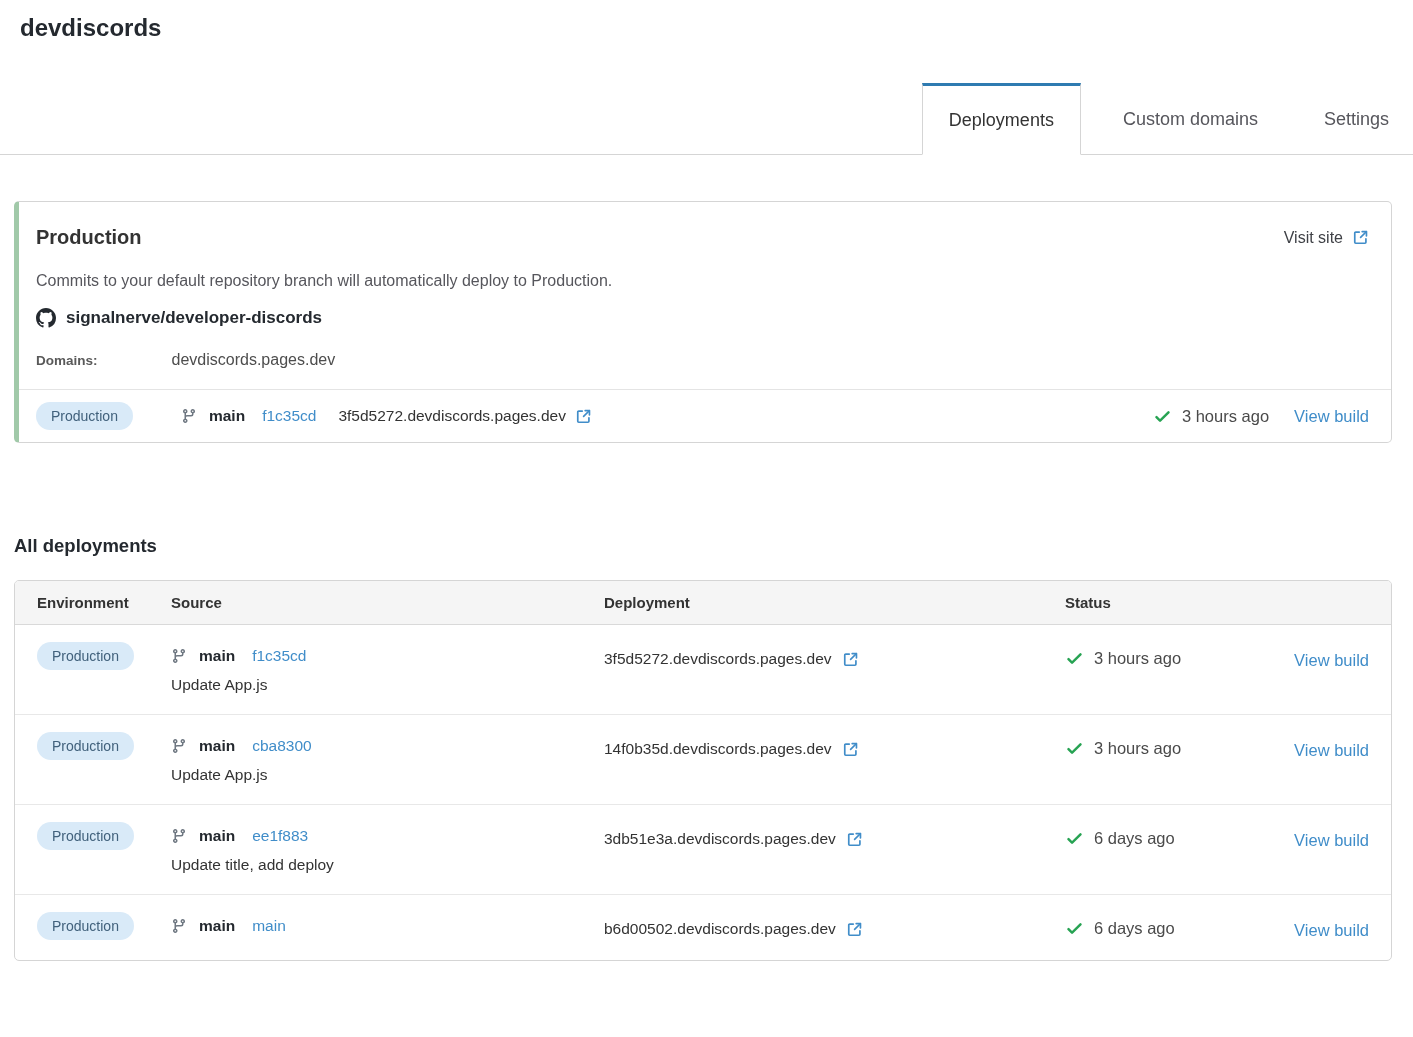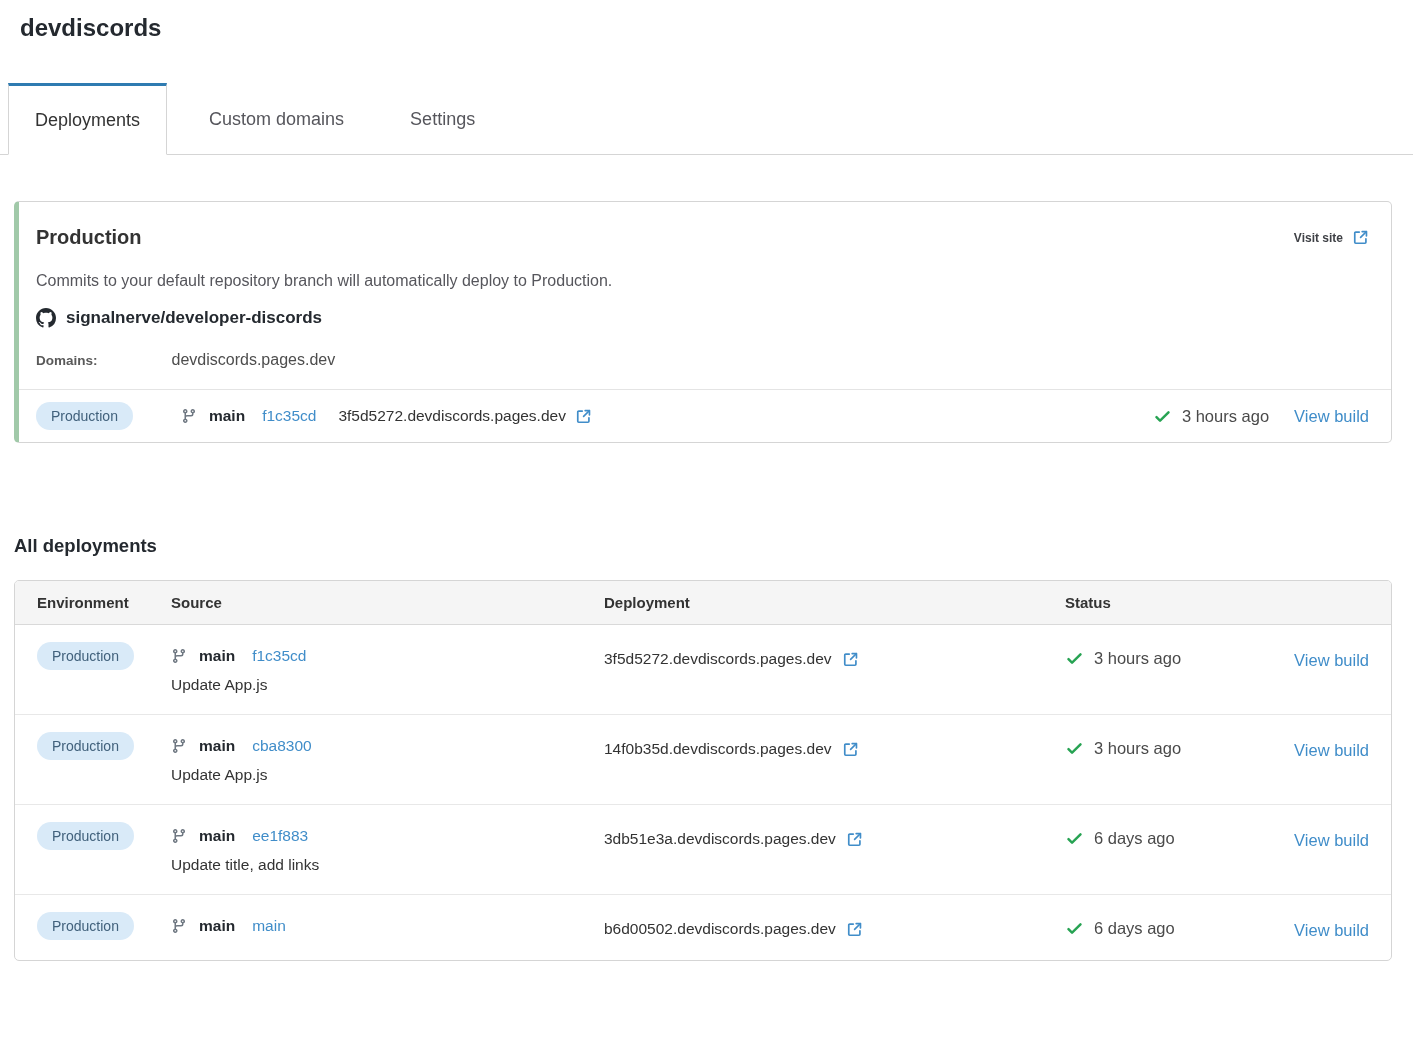--- a/index.html
+++ b/index.html
@@ -24,23 +24,23 @@
     color:var(--text_mid);
     overflow:hidden;
   }
   .page-title{
     padding:14px 0 0 20px;
     font-size:24px;font-weight:700;color:var(--text_dark);
   }
   
   .tab-bar{
     margin-top:40px;
-    padding-left:8px;
+    padding-left:15px;
     border-bottom:1px solid var(--border_gray);
-    display:flex;align-items:flex-end;
+    display:flex;align-items:flex-end;justify-content:flex-end;
   }
   .tab{
     height:72px;line-height:69px;
     padding:0 24px;
     font-size:18px;color:var(--text_gray);
     border-top:3px solid transparent;
     cursor:pointer;white-space:nowrap;
   }
   .tab.active{
     color:var(--text_mid);
@@ -56,21 +56,21 @@
   .prod-card{
     margin:46px 21px 0 14px;
     border:1px solid var(--border_gray);
     border-left:5px solid var(--green_border);
     border-radius:5px;
   }
   .card-body{padding:24px 22px 0 17px;}
   .card-header{display:flex;justify-content:space-between;align-items:center;}
   .prod-title{font-size:20px;font-weight:600;color:var(--text_mid);}
   .visit-site{display:flex;align-items:center;gap:9px;cursor:pointer;}
-  .visit-site-label{font-size:12px;font-weight:700;color:#3f4146;}
+  .visit-site-label{font-size:16px;font-weight:400;color:#3f4146;}
   .card-desc{margin-top:23px;font-size:16px;color:var(--text_gray);}
   .repo-row{margin-top:18px;display:flex;align-items:center;gap:10px;}
   .repo-name{font-size:17px;font-weight:700;color:var(--text_dark);}
   .domains-row{margin-top:23px;display:flex;align-items:baseline;gap:44px;}
   .domains-label{font-size:13.5px;font-weight:700;color:#595959;}
   .domains-value{margin-left:30px;font-size:16px;color:#4d4d4d;}
   .prod-deploy-row{
     margin-top:20px;
     border-top:1px solid #e4e4e4;
     padding:12px 22px 12px 17px;
@@ -287,21 +287,21 @@
     <div>
       <div class="source-line">
         <span class="icon">
             <svg width="16" height="16" viewBox="0 0 16 16">
               <use href="#i-branch"></use>
             </svg>
           </span>
         <span class="branch-name">main</span>
         <span class="commit-link">ee1f883</span>
       </div>
-      <div class="commit-message">Update title, add links</div>
+      <div class="commit-message">Update title, add deploy</div>
     </div>
     <div class="cell-deploy">
       <span class="deploy-url">3db51e3a.devdiscords.pages.dev</span>
       <span class="icon ext-icon">
           <svg width="17" height="17" viewBox="0 0 16 16">
             <use href="#i-extlink"></use>
           </svg>
         </span>
     </div>
     <div class="cell-status">

